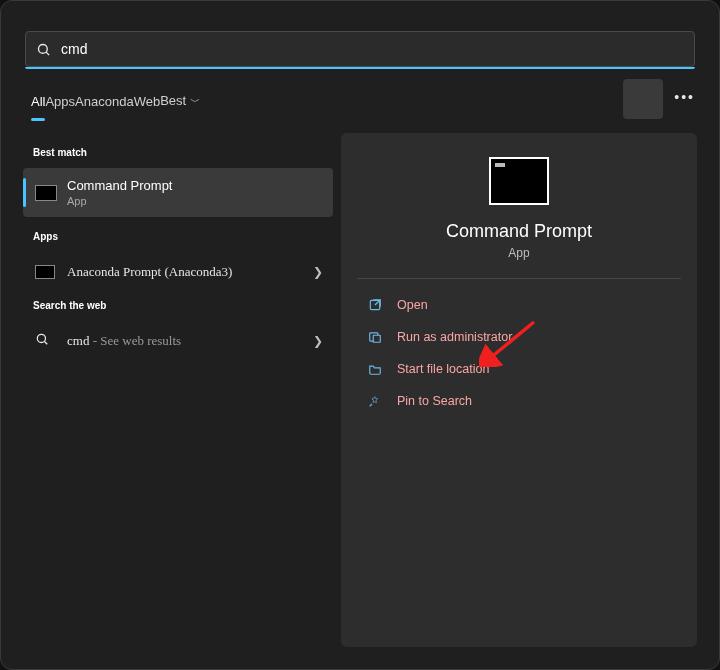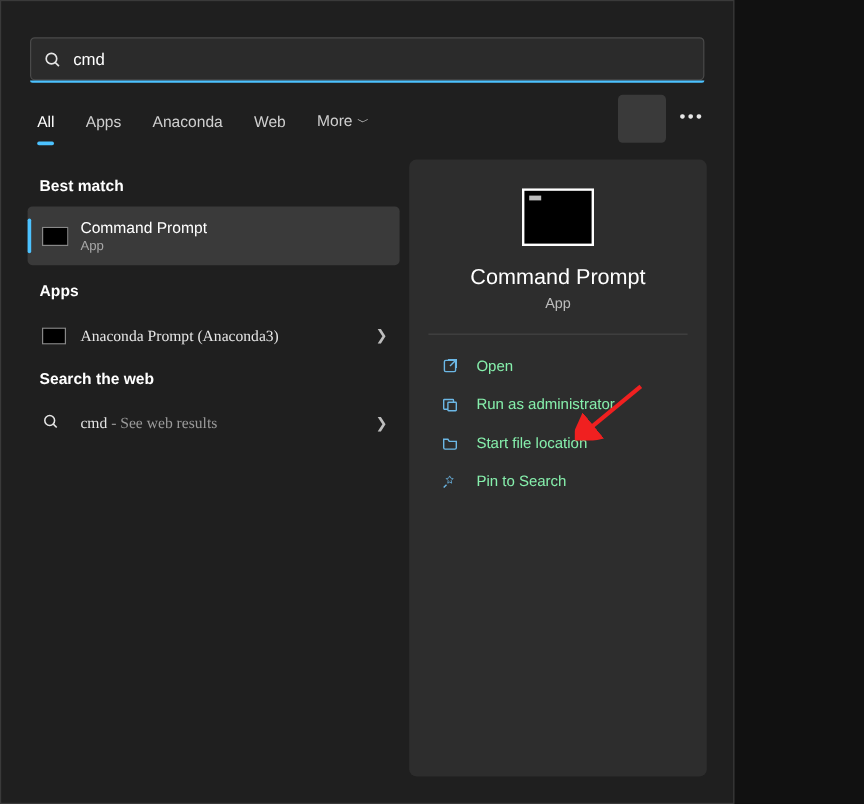--- a/index.html
+++ b/index.html
@@ -1,21 +1,21 @@
 <!DOCTYPE html>
 <html><head>
 <meta charset="utf-8">
 <style>
   * { box-sizing: border-box; margin: 0; padding: 0; }
   html, body { width: 720px; height: 670px; background: #111; font-family: "Segoe UI", Arial, sans-serif; overflow: hidden; }
   .window {
     position: relative;
-    width: 612px; height: 670px;
+    width: 720px; height: 670px;
     background: #1f1f1f;
-    border-radius: 0;
+    border-radius: 12px;
     border: 1px solid #3a3a3a;
     color: #e6e6e6;
   }
   
   .search-wrap {
     position: absolute;
     left: 24px; right: 24px; top: 30px;
     height: 36px;
     background: #2b2b2b;
     border: 1px solid #4a4a4a;
@@ -33,21 +33,21 @@
   .search-icon { color: #e6e6e6; margin-right: 10px; display: flex; }
   .search-input {
     flex: 1;
     background: transparent; border: none; outline: none;
     color: #fff; font-size: 14px;
   }
   
   .tabs {
     position: absolute;
     left: 30px; top: 88px;
-    display: flex; gap: 26px; align-items: center;
+    display: flex; align-items: center;
     font-size: 13px;
     color: #cfcfcf;
   }
   .tab { position: relative; cursor: pointer; padding: 4px 0; }
   .tab.active { color: #ffffff; }
   .tab.active::after {
     content: "";
     position: absolute;
     left: 0; right: 0; bottom: -8px;
     height: 3px; background: #4cc2ff;
@@ -67,21 +67,21 @@
     color: #e6e6e6; font-size: 14px; letter-spacing: 2px;
     cursor: pointer;
   }
   
   .left-col {
     position: absolute;
     left: 22px; top: 138px;
     width: 310px;
   }
   .section-head {
-    font-size: 13px; font-weight: 600; color: #ffffff;
+    font-size: 10px; font-weight: 600; color: #ffffff;
     padding: 8px 10px 10px 10px;
   }
   .result-card {
     position: relative;
     background: #3a3a3a;
     border-radius: 4px;
     padding: 10px 14px 10px 44px;
     margin-bottom: 6px;
     cursor: pointer;
   }
@@ -145,21 +145,21 @@
     font-size: 12px; color: #bdbdbd;
     margin-top: 4px;
   }
   .detail-sep {
     height: 1px; background: #444;
     margin: 18px 0 10px 0;
   }
   .action {
     display: flex; align-items: center; gap: 14px;
     padding: 8px 10px;
-    font-size: 12.5px; color: #86efac;
+    font-size: 12.5px; color: #fca5a5;
     cursor: pointer;
     border-radius: 4px;
   }
   .action .aicon { width: 16px; height: 16px; display: flex; align-items: center; justify-content: center; color: #5db6e6; }
   
   .arrow {
     position: absolute;
     left: 478px; top: 316px;
     width: 60px; height: 50px;
     pointer-events: none;
@@ -180,21 +180,21 @@
     <input class="search-input" type="text" value="cmd" style="">
   </div>
   <div class="search-underline"></div>
 
   <div class="tabs">
     <div class="tab active">All</div>
     <div class="tab">Apps</div>
     <div class="tab">Anaconda</div>
     <div class="tab">Web</div>
     <div class="tab">
-      <span>More</span><span class="chev-inline">﹀</span>
+      <span>Best</span><span class="chev-inline">﹀</span>
     </div>
   </div>
   <div class="avatar-box"></div>
   <div class="kebab">•••</div>
 
   <div class="left-col">
     <div class="section-head">Best match</div>
 
     <div class="result-card">
       <div class="accent"></div>

